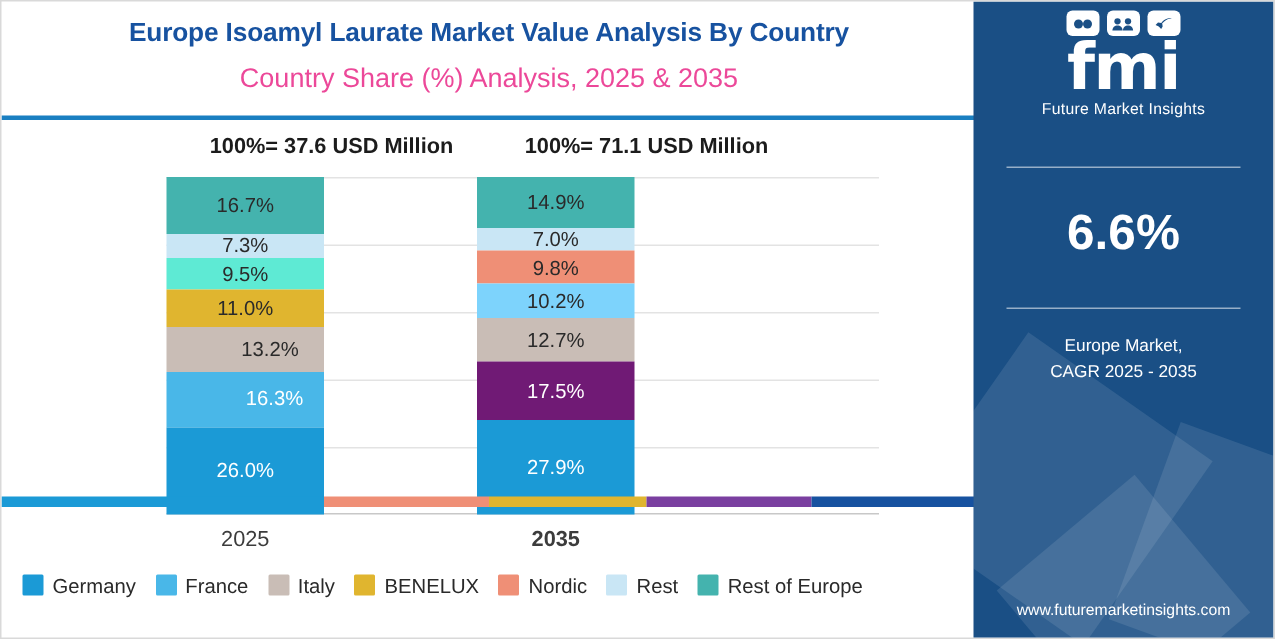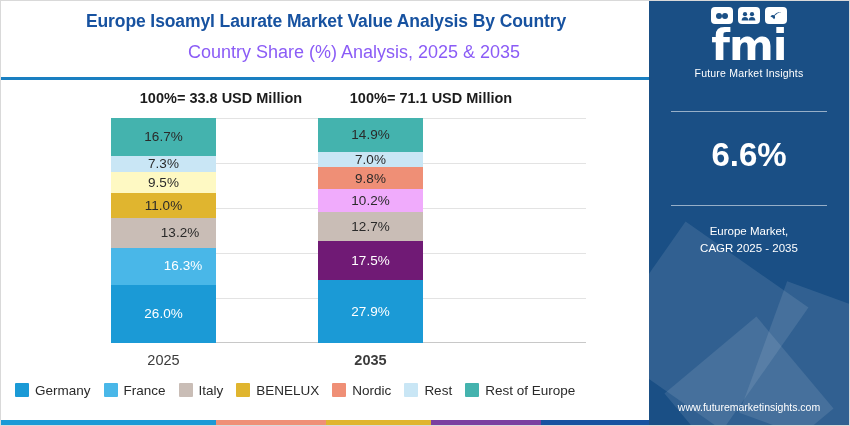--- a/index.html
+++ b/index.html
@@ -21,21 +21,21 @@
     border: 1px solid #d9d9d9;
     overflow: hidden;
   }
 
   
   .left-panel {
     position: absolute;
     left: 0;
     top: 0;
     width: 650px;
-    height: 426px;
+    height: 337px;
   }
   .title-block {
     position: absolute;
     left: 0;
     top: 0;
     width: 650px;
     height: 79px;
     border-bottom: 3px solid #1a7fc1;
     box-sizing: border-box;
   }
@@ -49,24 +49,23 @@
     font-size: 17.5px;
     font-weight: bold;
     letter-spacing: -0.1px;
   }
   .title-sub {
     position: absolute;
     top: 41px;
     left: 0;
     width: 650px;
     text-align: center;
-    color: #8b5cf6;
+    color: #ec4899;
     font-size: 18px;
     font-weight: normal;
-    padding-left: 28px;
   }
 
   
   .chart-area {
     position: absolute;
     left: 0;
     top: 79px;
     width: 650px;
     height: 300px;
   }
@@ -296,40 +295,40 @@
   <div class="left-panel">
 
     <div class="title-block">
       <div class="title-main">Europe Isoamyl Laurate Market Value Analysis By Country</div>
       <div class="title-sub">Country Share (%) Analysis, 2025 &amp; 2035</div>
     </div>
 
     <div class="chart-area">
 
       <div class="totals">
-        <div class="total-label total-2025">100%= 33.8 USD Million</div>
+        <div class="total-label total-2025">100%= 37.6 USD Million</div>
         <div class="total-label total-2035">100%= 71.1 USD Million</div>
       </div>
 
       <div class="plot">
         <div class="gridline" style="top:0px;"></div>
         <div class="gridline" style="top:45px;"></div>
         <div class="gridline" style="top:90px;"></div>
         <div class="gridline" style="top:135px;"></div>
         <div class="gridline" style="top:180px;"></div>
         <div class="axis-line"></div>
 
         <div class="bar-col c2025" id="col-0">
             <div class="seg" style="height: 37.575px; background: rgb(68, 179, 174);">
               <span>16.7%</span>
             </div>
             <div class="seg" style="height: 16.425px; background: rgb(201, 230, 245);">
               <span>7.3%</span>
             </div>
-            <div class="seg" style="height: 21.375px; background: #fef9c3;">
+            <div class="seg" style="height: 21.375px; background: #5eead4;">
               <span>9.5%</span>
             </div>
             <div class="seg" style="height: 24.75px; background: rgb(224, 181, 47);">
               <span>11.0%</span>
             </div>
             <div class="seg" style="height: 29.7px; background: rgb(201, 189, 182); padding-left: 33px;">
               <span>13.2%</span>
             </div>
             <div class="seg dark" style="height: 36.675px; background: rgb(73, 183, 232); padding-left: 39px;">
               <span>16.3%</span>
@@ -341,21 +340,21 @@
         <div class="bar-col c2035" id="col-1">
             <div class="seg" style="height: 33.525px; background: rgb(68, 179, 174);">
               <span>14.9%</span>
             </div>
             <div class="seg" style="height: 15.75px; background: rgb(201, 230, 245);">
               <span>7.0%</span>
             </div>
             <div class="seg" style="height: 22.05px; background: rgb(239, 143, 118);">
               <span>9.8%</span>
             </div>
-            <div class="seg" style="height: 22.95px; background: #f0abfc;">
+            <div class="seg" style="height: 22.95px; background: #7dd3fc;">
               <span>10.2%</span>
             </div>
             <div class="seg" style="height: 28.575px; background: rgb(201, 189, 182);">
               <span>12.7%</span>
             </div>
             <div class="seg dark" style="height: 39.375px; background: #701a75;">
               <span>17.5%</span>
             </div>
             <div class="seg dark" style="height: 62.775px; background: rgb(27, 154, 214);">
               <span>27.9%</span>

